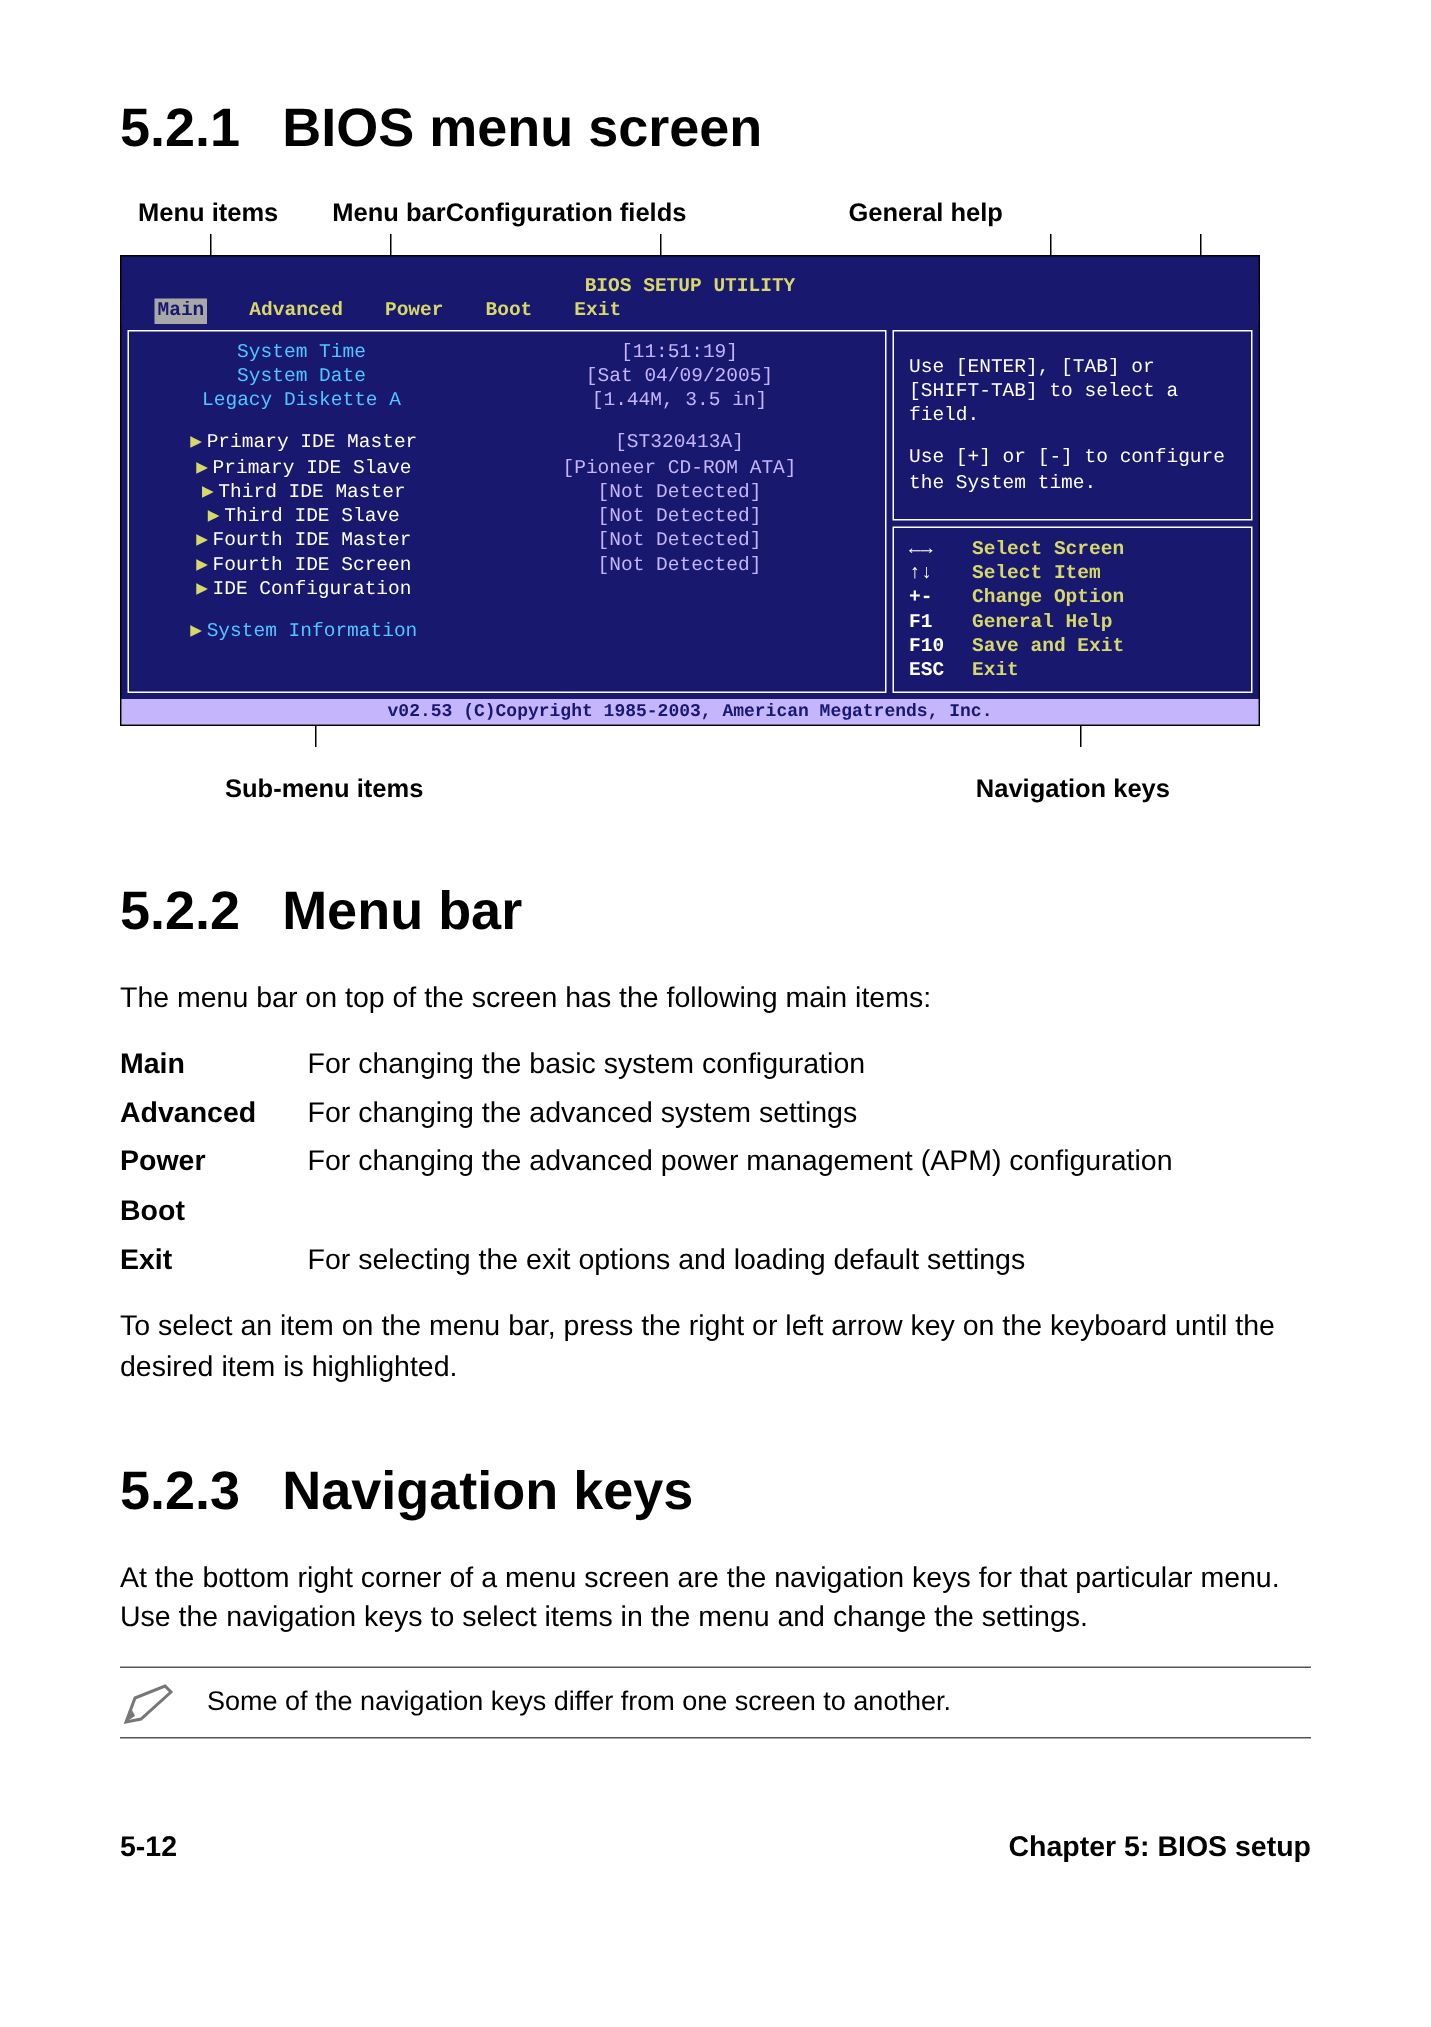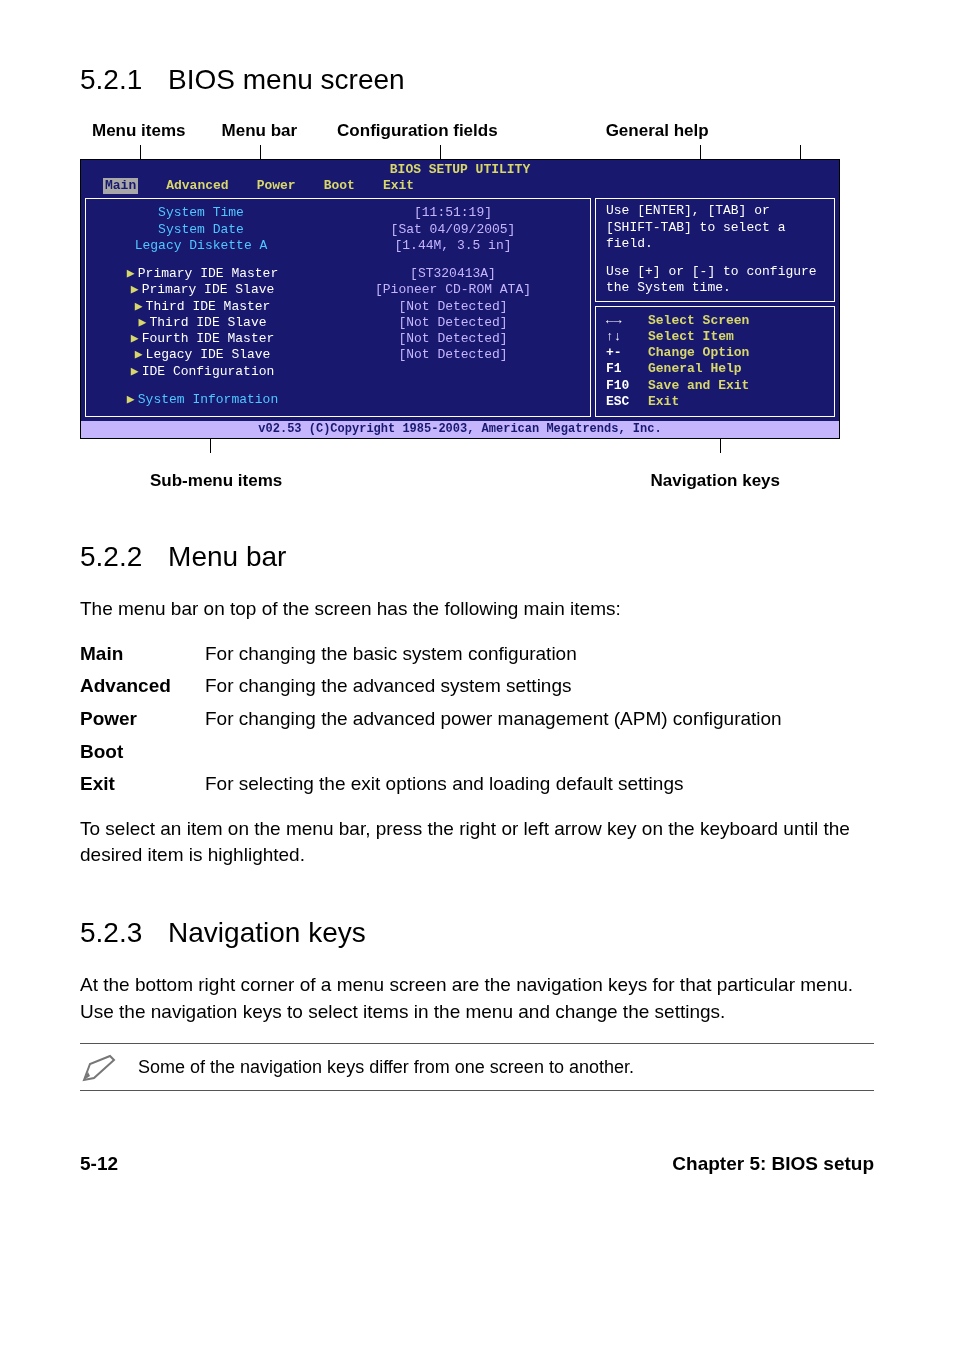--- a/index.html
+++ b/index.html
@@ -5,37 +5,37 @@
   * { margin: 0; padding: 0; box-sizing: border-box; }
   body {
     font-family: Arial, Helvetica, sans-serif;
     color: #000;
     background: #fff;
     width: 954px;
     padding: 60px 80px 40px 80px;
     line-height: 1.4;
   }
   h2.section {
-    font-size: 28px;
-    font-weight: normal;
+    font-size: 36px;
+    font-weight: bold;
     margin-bottom: 20px;
   }
   h2.section .num { margin-right: 18px; }
 
   
   .bios-region { margin-bottom: 10px; }
   .label-row-top {
     display: flex;
     font-weight: bold;
     font-size: 17px;
     margin-bottom: 2px;
   }
   .label-row-top .lbl-menuitems { margin-left: 12px; }
   .label-row-top .lbl-menubar { margin-left: 36px; }
-  .label-row-top .lbl-config { margin-left: 40px; }
+  .label-row-top .lbl-config { }
   .label-row-top .lbl-general { margin-left: 108px; }
 
   .top-ticks {
     position: relative;
     height: 14px;
   }
   .top-ticks .tick {
     position: absolute;
     width: 1px;
     height: 14px;
@@ -49,21 +49,21 @@
     font-family: "Courier New", monospace;
     font-size: 13px;
     line-height: 1.25;
     width: 760px;
     border: 1px solid #000;
     position: relative;
   }
   .bios-title {
     text-align: center;
     color: #d8d86a;
-    padding-top: 2px;
+    padding-top: 12px;
     font-weight: bold;
   }
   .bios-tabs {
     display: flex;
     background: #18186f;
     padding: 0 0 0 22px;
     gap: 28px;
     font-weight: bold;
     color: #d8d86a;
   }
@@ -88,21 +88,21 @@
   .white { color: #ffffff; }
 
   .right-panel {
     flex: 0 0 240px;
     margin: 4px 4px 4px 2px;
     display: flex;
     flex-direction: column;
   }
   .help-box {
     border: 1px solid #fff;
-    padding: 4px 10px;
+    padding: 16px 10px;
     color: #fff;
     flex: 1 1 auto;
   }
   .nav-box {
     border: 1px solid #fff;
     padding: 6px 10px;
     margin-top: 4px;
   }
   .nav-box .krow { display:flex; }
   .nav-box .key { color: #ffffff; width: 42px; font-weight: bold;}
@@ -211,21 +211,21 @@
         <div class="left-col">
           <div class="row">System Time</div>
           <div class="row">System Date</div>
           <div class="row">Legacy Diskette A</div>
           <div class="gap"></div>
           <div class="row"><span class="arrow">▶</span><span class="white">Primary IDE Master</span></div>
           <div class="row"><span class="arrow">▶</span><span class="white">Primary IDE Slave</span></div>
           <div class="row"><span class="arrow">▶</span><span class="white">Third IDE Master</span></div>
           <div class="row"><span class="arrow">▶</span><span class="white">Third IDE Slave</span></div>
           <div class="row"><span class="arrow">▶</span><span class="white">Fourth IDE Master</span></div>
-          <div class="row"><span class="arrow">▶</span><span class="white">Legacy IDE Slave</span></div>
+          <div class="row"><span class="arrow">▶</span><span class="white">Fourth IDE Screen</span></div>
           <div class="row"><span class="arrow">▶</span><span class="white">IDE Configuration</span></div>
           <div class="gap"></div>
           <div class="row"><span class="arrow">▶</span><span>System Information</span></div>
         </div>
         <div class="mid-col">
           <div class="row">[11:51:19]</div>
           <div class="row">[Sat 04/09/2005]</div>
           <div class="row">[1.44M, 3.5 in]</div>
           <div class="gap"></div>
           <div class="row">[ST320413A]</div>

